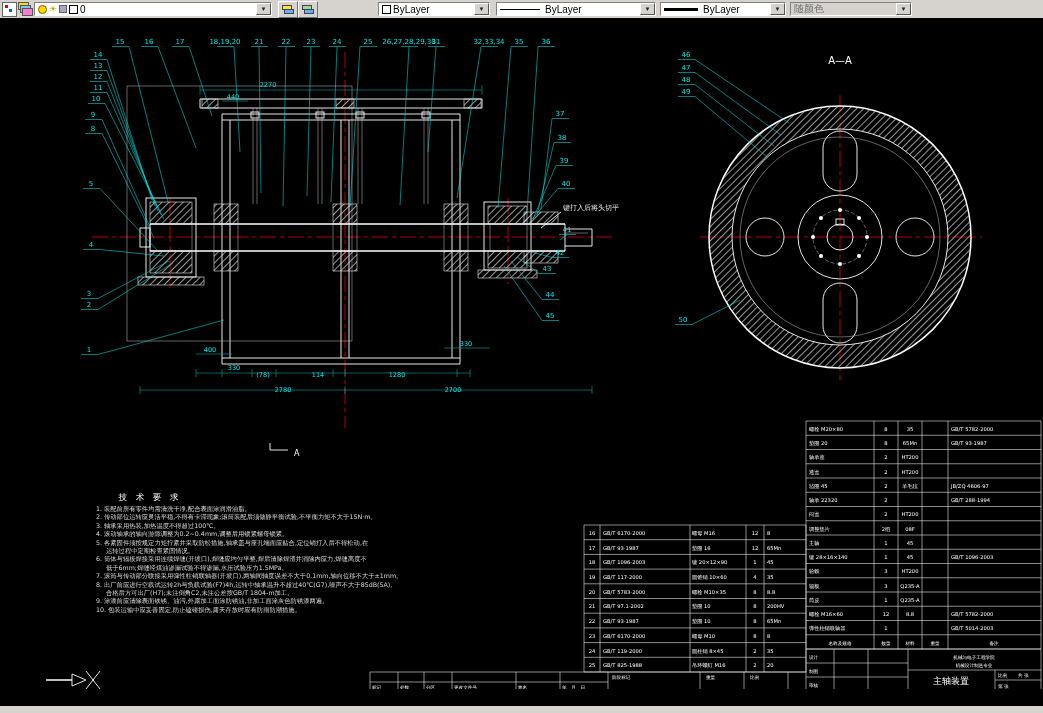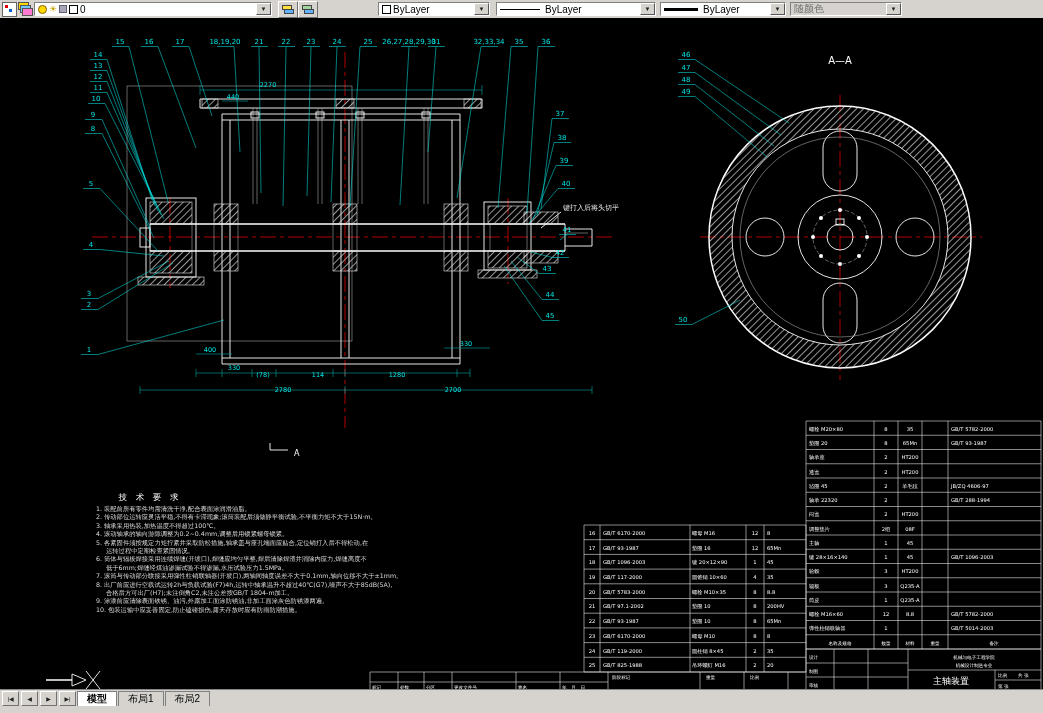--- a/index.html
+++ b/index.html
@@ -121,21 +121,21 @@
       <span class="cval">ByLayer</span>
       <span class="arrowbtn">▼</span>
     </div>
 
     <div class="combo" style="left:660px;width:126px">
       <span class="lwline"></span>
       <span class="cval">ByLayer</span>
       <span class="arrowbtn">▼</span>
     </div>
 
-    <div class="combo disabled" style="left:790px;width:112px">
+    <div class="combo disabled" style="left:790px;width:122px">
       <span class="cval">随颜色</span>
       <span class="arrowbtn">▼</span>
     </div>
   </div>
 
   <svg id="cad" width="1043" height="671" viewBox="0 18 1043 671">
     <defs>
       <pattern id="h45" patternUnits="userSpaceOnUse" width="5" height="5" patternTransform="rotate(45)">
         <line x1="2.5" y1="0" x2="2.5" y2="5" stroke="#d8d8d8" stroke-width="0.7"></line>
       </pattern>
@@ -639,24 +639,15 @@
         <text x="426" y="689" class="tt2">分区</text>
         <text x="454" y="689" class="tt2">更改文件号</text>
         <text x="518" y="689" class="tt2">签名</text>
         <text x="562" y="689" class="tt2">年、月、日</text>
         <text x="612" y="679" class="tt2">阶段标记</text>
         <text x="706" y="679" class="tt2">重量</text>
         <text x="750" y="679" class="tt2">比例</text>
       </g>
   </svg>
 
-  <div class="tabbar">
-    <div class="navbtn">|◀</div>
-    <div class="navbtn">◀</div>
-    <div class="navbtn">▶</div>
-    <div class="navbtn">▶|</div>
-    <div class="tab active">模型</div>
-    <div class="tab">布局1</div>
-    <div class="tab">布局2</div>
-  </div>
   <div class="bottomstrip"></div>
 
 </div>
 
 </body></html>

